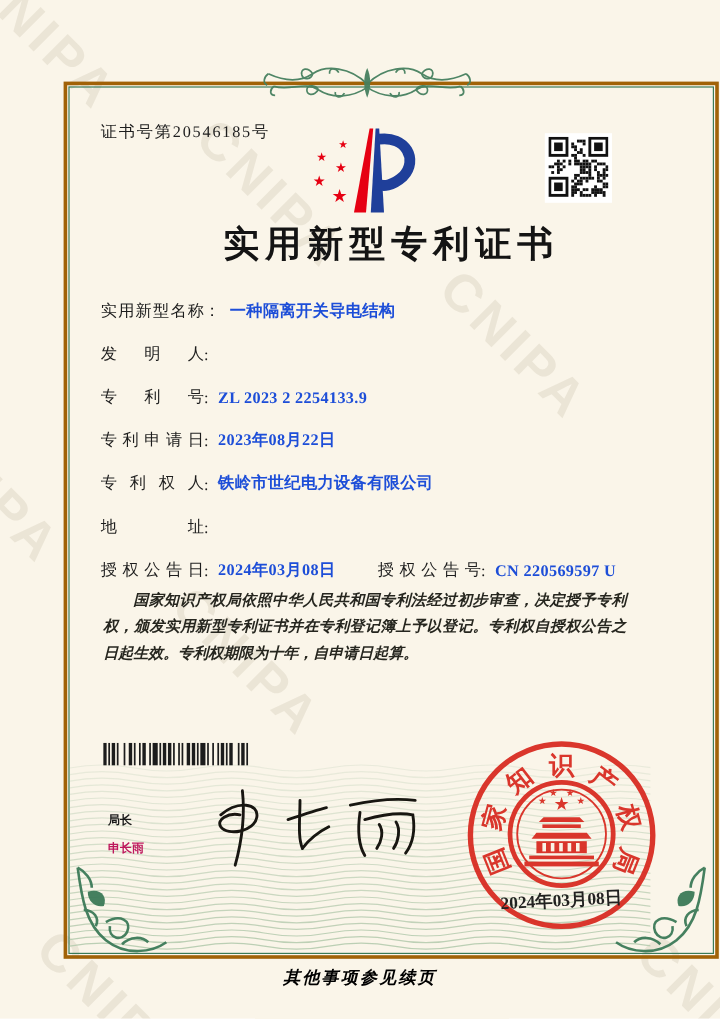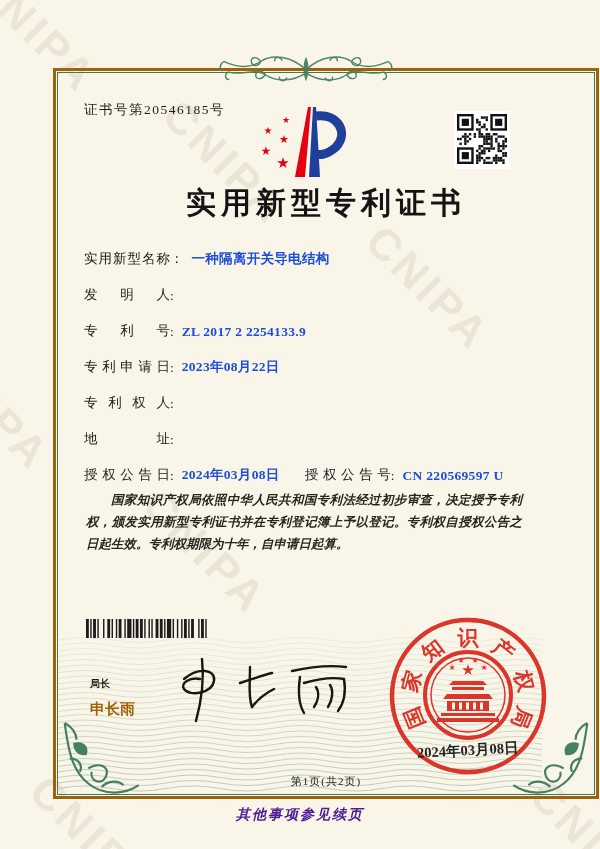--- a/index.html
+++ b/index.html
@@ -32,41 +32,41 @@
 
   .doc-title { position:absolute; left:0; top:112px; width:100%; text-align:center;
                font-size:30px; font-weight:bold; letter-spacing:5px; color:#141414; }
 
   .fields { position:absolute; left:28px; top:176px; width:438px; font-size:13.5px; color:#1d1d1d; }
   .frow { display:flex; align-items:flex-end; height:21px; margin-bottom:15px; white-space:nowrap; }
   .flabel { display:inline-block; width:86px; text-align:justify; text-align-last:justify; letter-spacing:0; }
   .fcolon { display:inline-block; margin-right:8px; }
   .fvalue { font-weight:bold; color:#1d4ed8; letter-spacing:.3px; }
   .gvalue1 { width:120px; font-weight:bold; }
-  .glabel2 { display:inline-block; width:86px; text-align:justify; text-align-last:justify; margin-left:3px; }
+  .glabel2 { display:inline-block; width:86px; text-align:justify; text-align-last:justify; margin-left:13px; }
 
   .paras { position:absolute; left:30px; top:418px; width:436px; font-size:12.5px; line-height:22px;
            font-style:italic; font-weight:bold; color:#26261f; }
   .paras p { text-indent:2em; text-align:justify; }
 
   .barcode-svg { position:absolute; left:30px; top:548px; width:164px; height:19px; }
 
   .sig-title { position:absolute; left:34px; top:606px; font-family:"Liberation Sans","DejaVu Sans",sans-serif;
                font-weight:bold; font-size:10px; color:#1a1a1a; }
   .sig-name  { position:absolute; left:34px; top:629px; font-family:"Liberation Sans","DejaVu Sans",sans-serif;
-               font-weight:bold; font-size:15px; color:#a16207; }
+               font-weight:bold; font-size:10px; color:#be185d; }
   .sig-script { position:absolute; left:98px; top:582px; width:210px; height:72px; }
 
   .seal-svg { position:absolute; left:327px; top:540px; width:170px; height:170px; opacity:.93; z-index:5; }
 
   .page-no { position:absolute; left:0; bottom:7px; width:100%; text-align:center;
              font-size:11px; letter-spacing:1px; color:#222; }
 
   .continuation { position:absolute; left:0; top:806px; width:100%; text-align:center;
-                  font-size:14px; font-style:italic; font-weight:bold; letter-spacing:2px; color:#4c1d95; z-index:2; }
+                  font-size:14px; font-style:italic; font-weight:bold; letter-spacing:2px; color:#000000; z-index:2; }
 </style>
 </head>
 <body>
 
 <div class="page">
 
   <div class="wm" style="left:35px;top:30px">CNIPA</div>
   <div class="wm" style="left:225px;top:162px">CNIPA</div>
   <div class="wm" style="left:428px;top:288px">CNIPA</div>
   <div class="wm" style="left:-12px;top:408px">CNIPA</div>
@@ -300,30 +300,31 @@
           <span class="fcolon">：</span>
         <span class="fvalue">一种隔离开关导电结构</span>
       </div>
       <div class="frow">
         <span class="flabel">发明人</span>
           <span class="fcolon">:</span>
       </div>
       <div class="frow">
         <span class="flabel">专利号</span>
           <span class="fcolon">:</span>
-        <span class="fvalue">ZL 2017 2 2254133.9</span>
+        <span class="fvalue">ZL 2023 2 2254133.9</span>
       </div>
       <div class="frow">
         <span class="flabel">专利申请日</span>
           <span class="fcolon">:</span>
         <span class="fvalue">2023年08月22日</span>
       </div>
       <div class="frow">
         <span class="flabel">专利权人</span>
           <span class="fcolon">:</span>
+        <span class="fvalue">铁岭市世纪电力设备有限公司</span>
       </div>
       <div class="frow">
         <span class="flabel">地址</span>
           <span class="fcolon">:</span>
       </div>
       <div class="frow">
         <span class="flabel">授权公告日</span>
           <span class="fcolon">:</span>
         <span class="fvalue gvalue1">2024年03月08日</span>
         <span class="glabel2">授权公告号</span>
@@ -417,17 +418,16 @@
           <rect x="83" y="91.5" width="3" height="7"></rect>
           <rect x="90" y="91.5" width="3" height="7"></rect>
           <rect x="97" y="91.5" width="3" height="7"></rect>
         </g>
         <rect x="58" y="102" width="54" height="3"></rect>
         <rect x="54" y="107" width="62" height="4"></rect>
       </g>
       <text x="85" y="144" font-size="14.5" font-weight="bold" fill="#131313" text-anchor="middle" transform="rotate(-3 85 144)">2024年03月08日</text>
     </svg>
 
-    <div class="page-no">第1页(共2页)</div>
   </div>
 
   <div class="continuation">其他事项参见续页</div>
 </div>
 
 </body></html>

